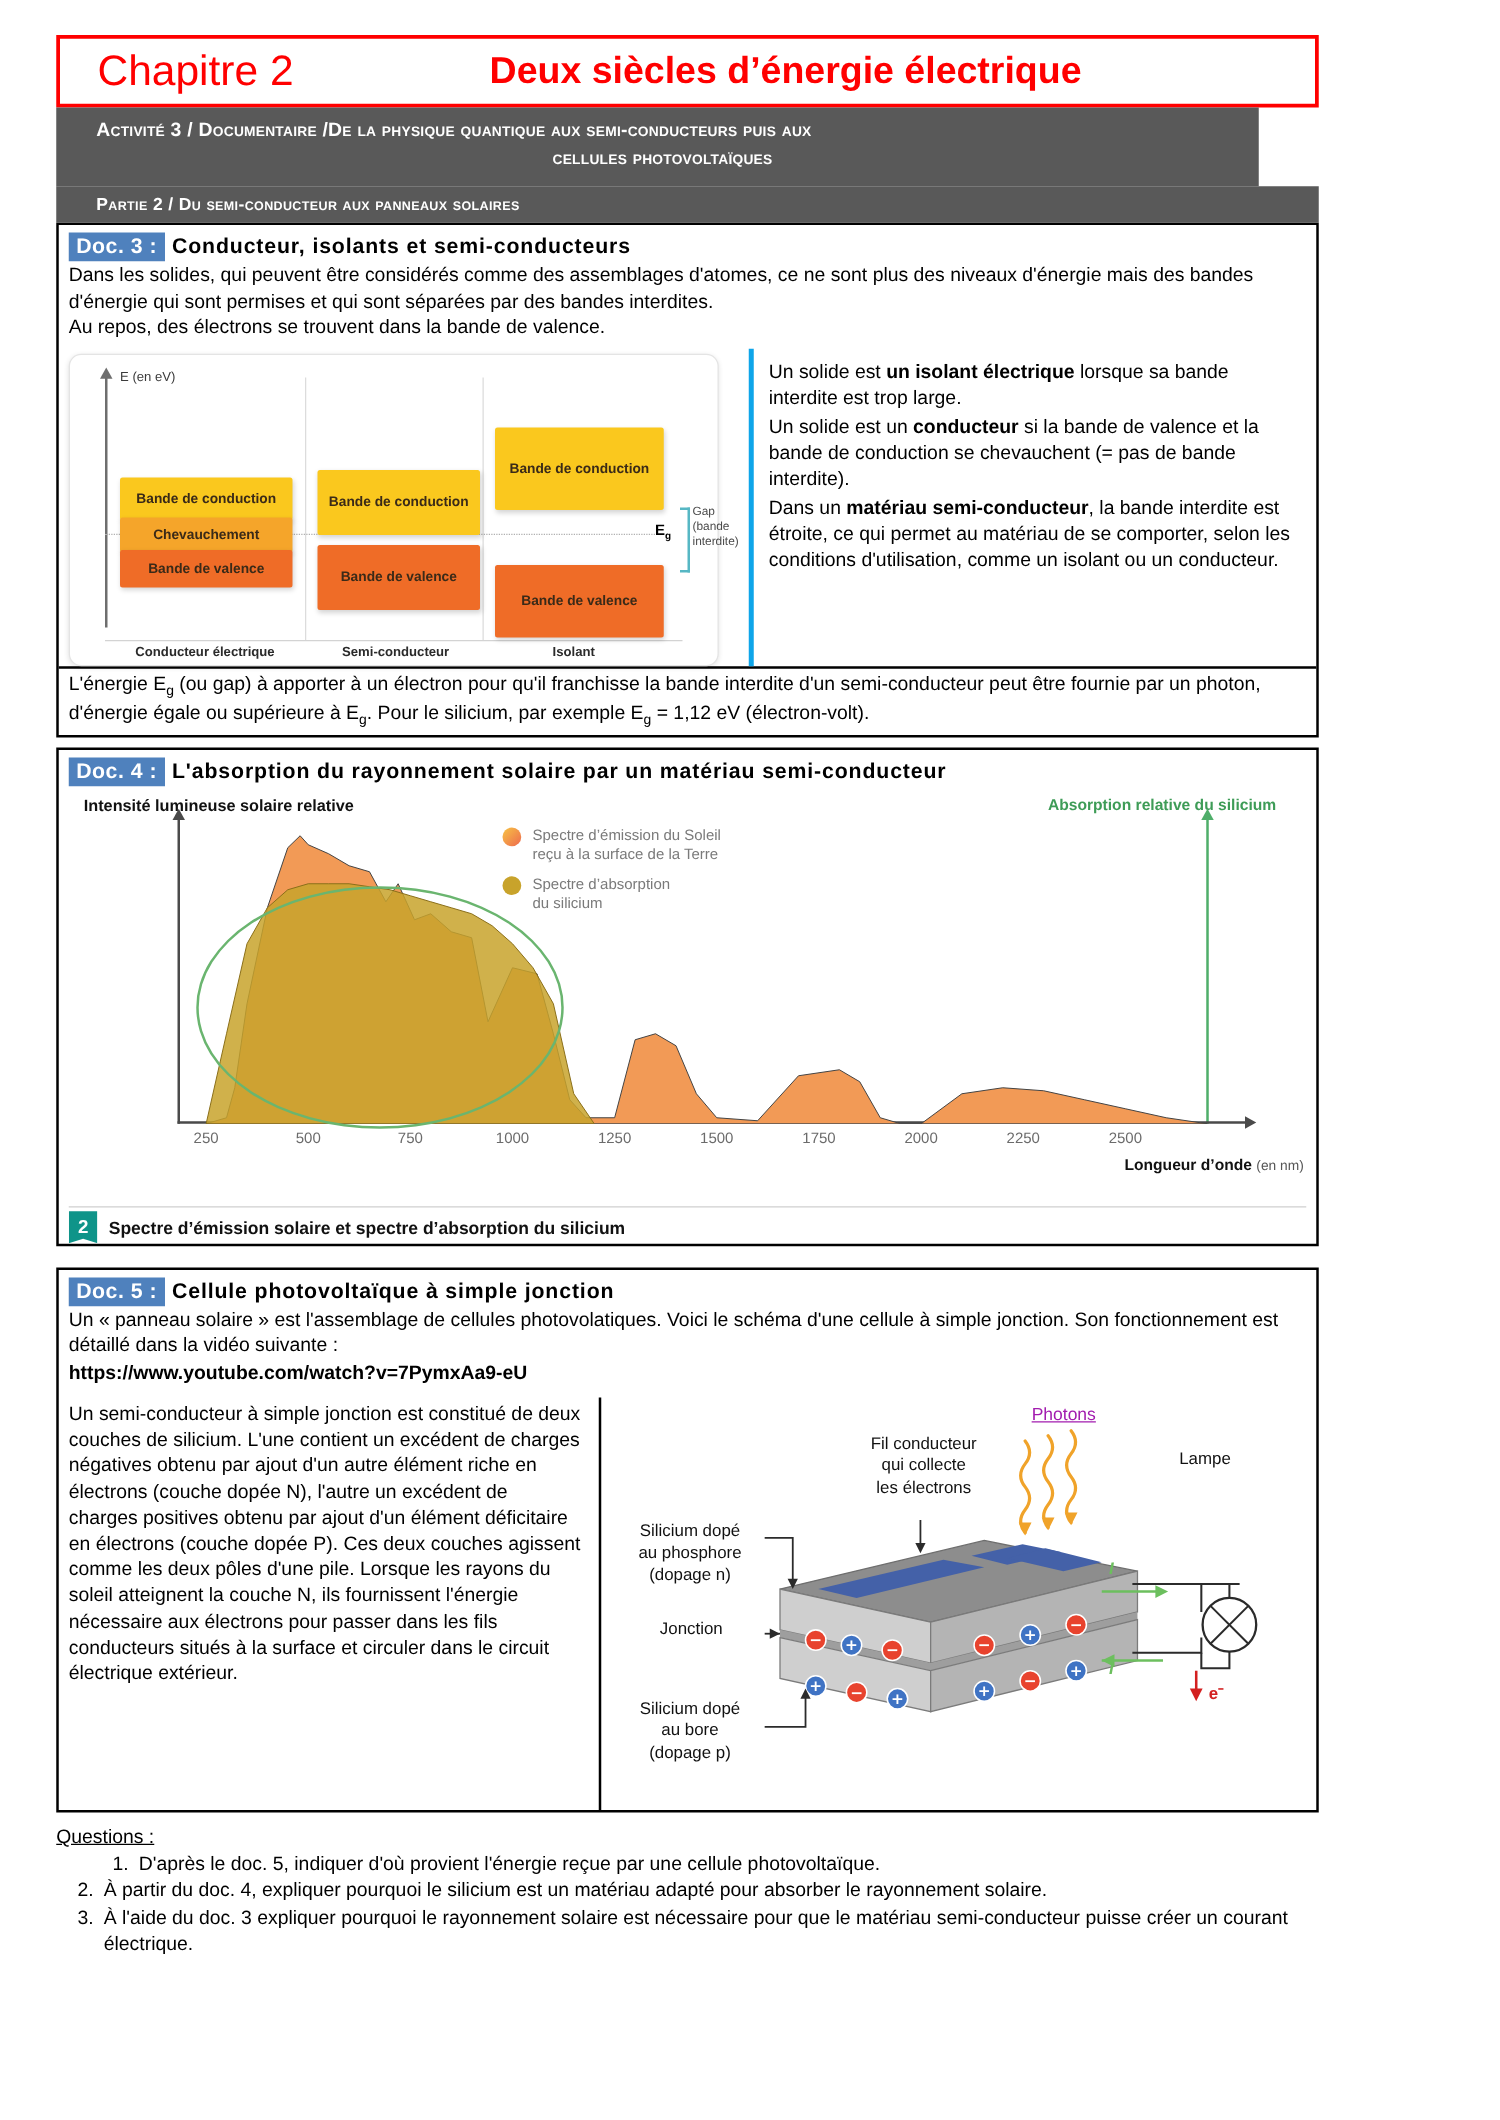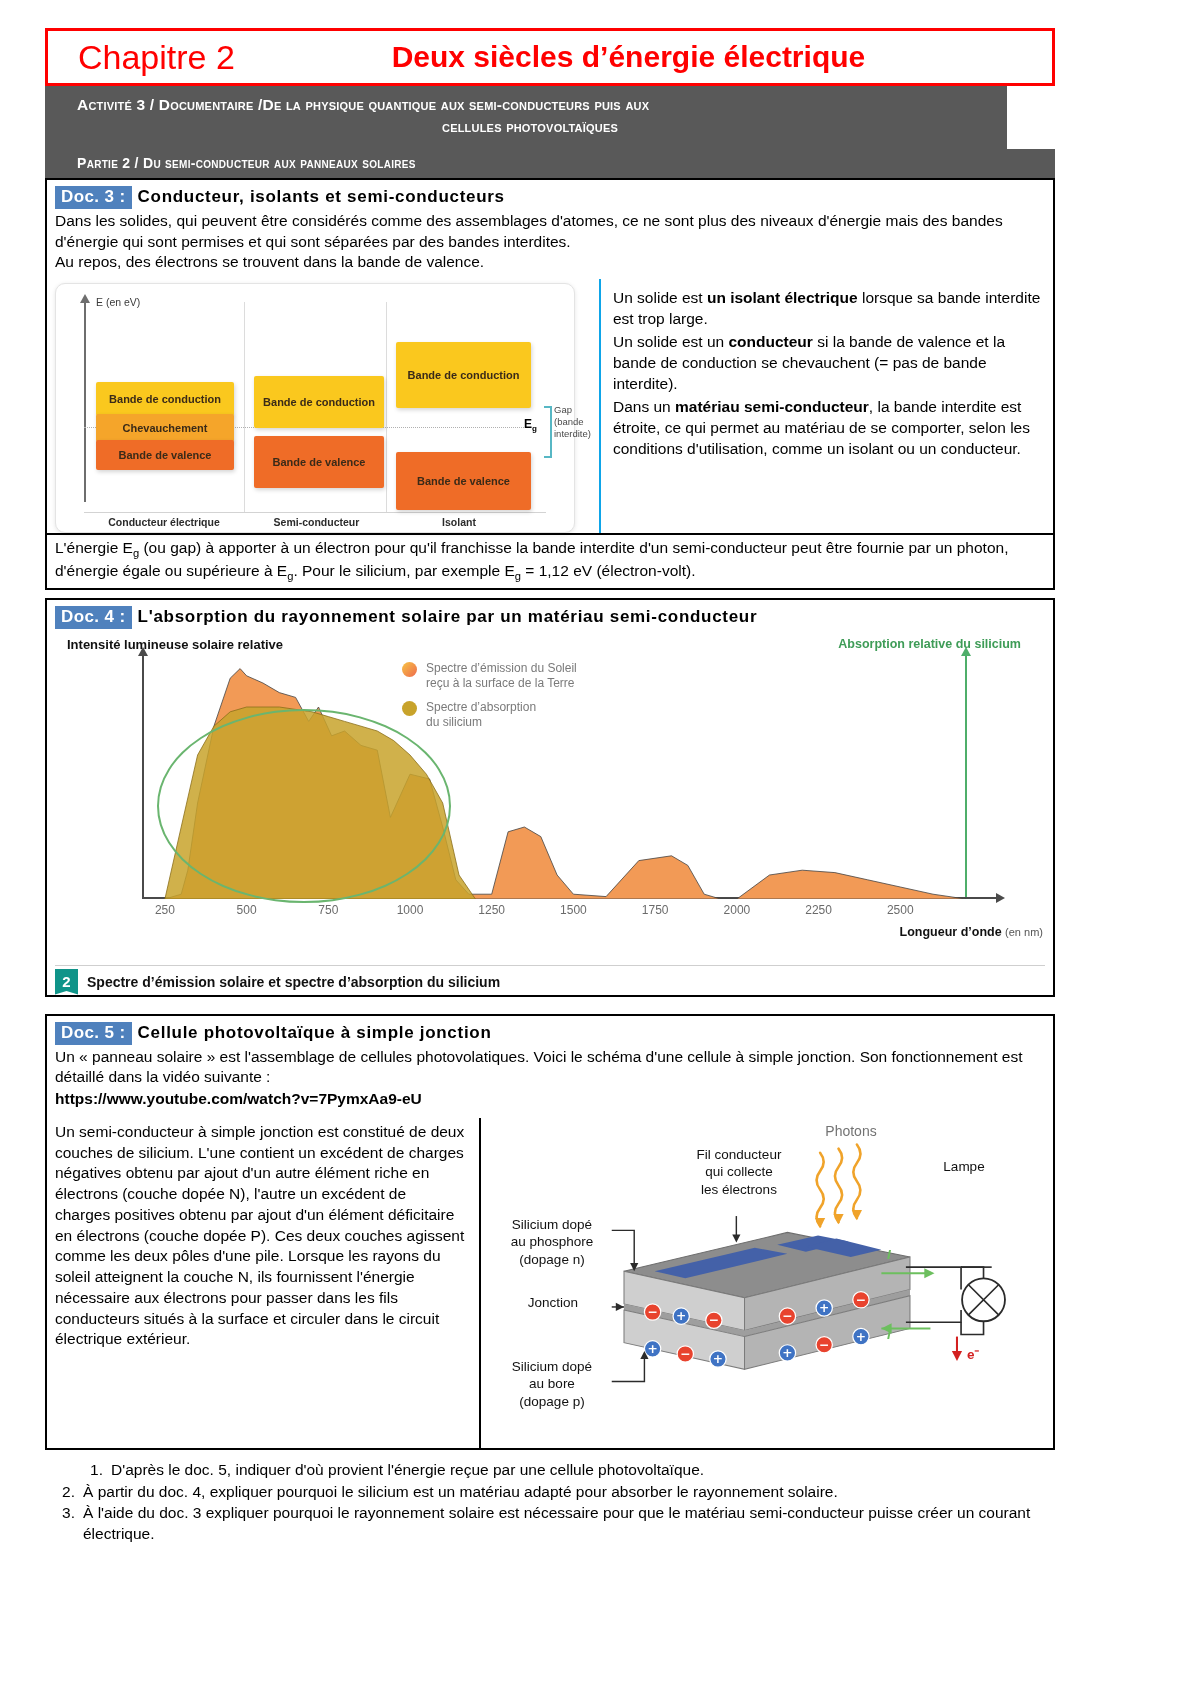--- a/index.html
+++ b/index.html
@@ -100,21 +100,21 @@
     align-items:stretch;
     margin-top:4px;
   }
   .doc3-left{
     width:552px;
     padding:0 0 0 8px;
     box-sizing:border-box;
   }
   .doc3-right{
     flex:1;
-    border-left:2px solid #0ea5e9;
+    border-left:4px solid #0ea5e9;
     padding:8px 12px 6px 12px;
     box-sizing:border-box;
     font-size:15.5px;line-height:1.36;
   }
 
   
   .band-card{
     width:520px;height:250px;
     border:1px solid #e4e4e4;border-radius:10px;
     box-shadow:0 1px 4px rgba(0,0,0,.10);
@@ -285,21 +285,21 @@
   }
   .doc5-right{
     flex:1;border-left:2px solid #000;
     position:relative;height:330px;
   }
   .url-line{font-weight:bold;font-size:15.5px;padding:0 10px 4px 8px;}
 
   
   .pv{position:absolute;inset:0;}
   .pv-txt{position:absolute;font-size:13.5px;color:#111;line-height:1.3;text-align:center;}
-  .pv-photons{color:#737373;font-size:14px;font-weight:normal;}
+  .pv-photons{color:#a21caf;font-size:14px;font-weight:normal;text-decoration:underline;}
 
   
   .questions{
     margin-top:10px;
     font-size:15.5px;line-height:1.34;
   }
   .q-title{font-weight:normal;text-decoration:underline;}
   .q-list{margin:0;padding-left:0;list-style:none;}
   .q-item{display:flex;margin-top:1px;}
   .q-num{width:30px;flex:none;text-align:right;padding-right:8px;}
@@ -559,20 +559,21 @@
         <div class="pv-txt pv-photons" style="left:320px;top:4px;width:100px;">Photons</div>
         <div class="pv-txt" style="left:438px;top:40px;width:90px;">Lampe</div>
         <div class="pv-txt" style="left:398px;top:128px;width:20px;color:#6cbf5e;font-style:italic;font-weight:bold;">I</div>
         <div class="pv-txt" style="left:398px;top:208px;width:20px;color:#6cbf5e;font-style:italic;font-weight:bold;">I</div>
         <div class="pv-txt" style="left:472px;top:228px;width:40px;color:#d32020;font-weight:bold;">e⁻</div>
       </div>
     </div>
   </div>
 
   <div class="questions">
+    <div class="q-title">Questions :</div>
     <div class="q-list" id="q-list">
         <div class="q-item">
           <span class="q-num indent">1.</span>
           <span class="q-body">D'après le doc. 5, indiquer d'où provient l'énergie reçue par une cellule photovoltaïque.</span>
         </div>
         <div class="q-item">
           <span class="q-num">2.</span>
           <span class="q-body">À partir du doc. 4, expliquer pourquoi le silicium est un matériau adapté pour absorber le rayonnement solaire.</span>
         </div>
         <div class="q-item">

